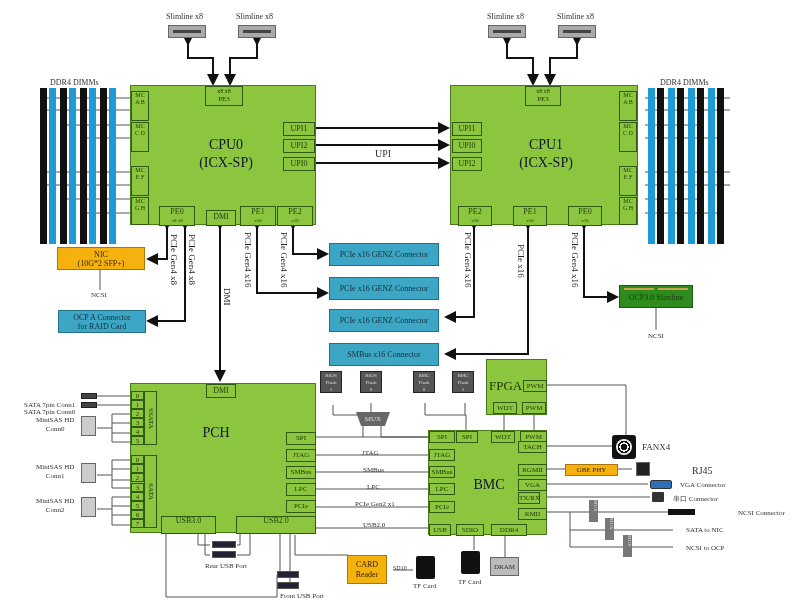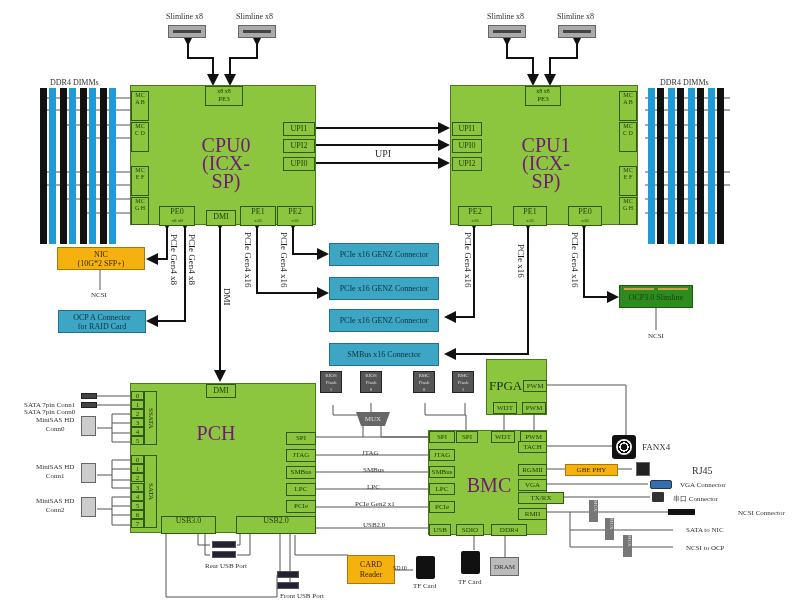--- a/index.html
+++ b/index.html
@@ -4,21 +4,21 @@
 <style>
   html,body{margin:0;padding:0;background:#fff;}
   body{width:800px;height:615px;position:relative;overflow:hidden;font-family:"Liberation Serif",serif;color:#222;}
   #canvas{position:absolute;left:0;top:0;width:800px;height:615px;}
   .abs{position:absolute;box-sizing:border-box;}
   .green{background:#8cc63e;border:1px solid #4b7a1d;}
   .port{position:absolute;box-sizing:border-box;border:1px solid #2f5a12;background:#8cc63e;font-size:8px;text-align:center;line-height:12px;color:#1e3b0a;}
   .blue{background:#3ca6c4;border:1px solid #23708a;color:#12313d;font-size:8px;text-align:center;display:flex;align-items:center;justify-content:center;}
   .orange{background:#f5b20e;border:1px solid #a8760a;color:#3a2500;font-size:8px;text-align:center;display:flex;align-items:center;justify-content:center;}
   .lbl{position:absolute;font-size:8px;color:#333;white-space:nowrap;}
-  .big{font-size:20px;color:#701a75;text-align:center;line-height:18px;}
+  .big{font-size:14px;color:#0f172a;text-align:center;line-height:18px;}
   .vert{writing-mode:vertical-rl;font-size:9px;color:#222;white-space:nowrap;}
   .dimm{position:absolute;width:7px;height:82px;}
   .chip{position:absolute;width:22px;height:22px;background:#555;border:1px solid #222;color:#ddd;font-size:5px;text-align:center;line-height:7px;box-sizing:border-box;}
 </style>
 </head>
 <body>
 
 <svg id="canvas" viewBox="0 0 800 615">
   <defs>
     <marker id="ah" markerWidth="6" markerHeight="6" refX="5" refY="3" orient="auto">
@@ -373,21 +373,21 @@
       <div class="port" style="left: 0px; top: 52px; width: 26px; height: 12px; line-height: 10px; font-size: 7px;">LPC</div>
       <div class="port" style="left: 0px; top: 70px; width: 26px; height: 12px; line-height: 10px; font-size: 7px;">PCIe</div>
     </div>
   <div class="port" style="left:27px;top:0;width:22px;height:12px;line-height:10px;font-size:7px;">SPI</div>
   <div class="port" style="left:62px;top:0;width:24px;height:12px;line-height:10px;font-size:7px;">WDT</div>
   <div class="port" style="left:91px;top:0;width:27px;height:12px;line-height:10px;font-size:7px;">PWM</div>
   <div id="bmcright">
       <div class="port" style="left: 89px; top: 10px; width: 29px; height: 12px; line-height: 10px; font-size: 7px;">TACH</div>
       <div class="port" style="left: 89px; top: 33px; width: 29px; height: 12px; line-height: 10px; font-size: 7px;">RGMII</div>
       <div class="port" style="left: 89px; top: 48px; width: 29px; height: 12px; line-height: 10px; font-size: 7px;">VGA</div>
-      <div class="port" style="left: 89px; top: 61px; width: 46px; height: 12px; line-height: 10px; font-size: 7px;">TX/RX</div>
+      <div class="port" style="left: 89px; top: 61px; width: 22px; height: 12px; line-height: 10px; font-size: 7px;">TX/RX</div>
       <div class="port" style="left: 89px; top: 77px; width: 29px; height: 12px; line-height: 10px; font-size: 7px;">RMII</div>
     </div>
   <div id="bmcbottom">
       <div class="port" style="left: 0px; top: 93px; width: 22px; height: 12px; line-height: 10px; font-size: 7px;">USB</div>
       <div class="port" style="left: 27px; top: 93px; width: 28px; height: 12px; line-height: 10px; font-size: 7px;">SDIO</div>
       <div class="port" style="left: 62px; top: 93px; width: 36px; height: 12px; line-height: 10px; font-size: 7px;">DDR4</div>
     </div>
 </div>
 
 <div class="abs" style="left:612px;top:435px;width:24px;height:24px;background:#111;border-radius:3px;">
@@ -402,21 +402,21 @@
 <div class="abs" style="left:652px;top:492px;width:12px;height:10px;background:#333;border-radius:1px;"></div>
 <div class="lbl" style="left:673px;top:494px;font-size:7px;">串口 Connector</div>
 <div class="abs" style="left:668px;top:509px;width:27px;height:6px;background:#111;"></div>
 <div class="lbl" style="left:698px;top:509px;font-size:7px;padding-left:40px;">NCSI Connector</div>
 <div class="lbl" style="left:686px;top:526px;font-size:7px;">SATA to NIC</div>
 <div class="lbl" style="left:686px;top:544px;font-size:7px;">NCSI to OCP</div>
 <div class="abs vert" style="left:589px;top:500px;width:9px;height:22px;background:#777;color:#ddd;font-size:5px;">MUX</div>
 <div class="abs vert" style="left:605px;top:518px;width:9px;height:22px;background:#777;color:#ddd;font-size:5px;">MUX</div>
 <div class="abs vert" style="left:623px;top:535px;width:9px;height:22px;background:#777;color:#ddd;font-size:5px;">MUX</div>
 
-<div class="abs orange" style="left:347px;top:555px;width:48px;height:29px;flex-direction:column;line-height:10px;">
+<div class="abs orange" style="left:347px;top:555px;width:40px;height:29px;flex-direction:column;line-height:10px;">
   <div>CARD</div>
     <div>Reader</div>
 </div>
 <div class="lbl" style="left:393px;top:565px;font-size:6px;">SD10</div>
 <div class="abs" style="left:416px;top:556px;width:19px;height:23px;background:#111;border-radius:2px;"></div>
 <div class="lbl" style="left:413px;top:582px;font-size:7px;">TF Card</div>
 <div class="abs" style="left:461px;top:551px;width:19px;height:23px;background:#111;border-radius:2px;"></div>
 <div class="lbl" style="left:458px;top:578px;font-size:7px;">TF Card</div>
 <div class="abs" style="left:490px;top:557px;width:29px;height:19px;background:#bbb;border:1px solid #666;font-size:7px;text-align:center;line-height:19px;color:#333;">DRAM</div>
 

